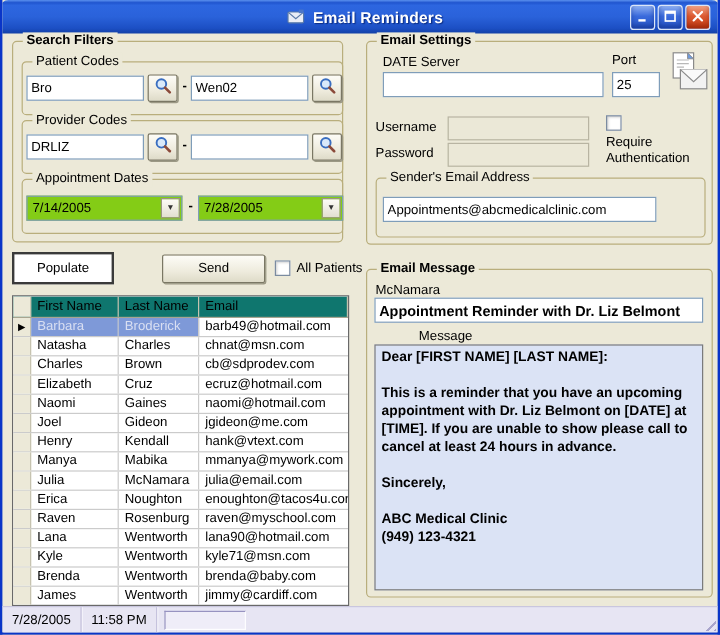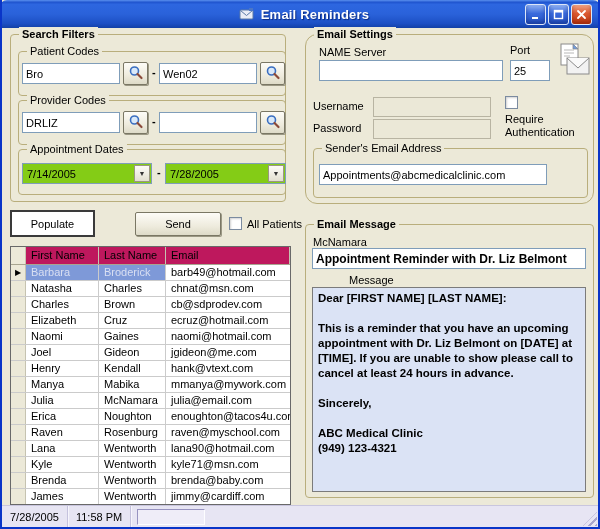--- a/index.html
+++ b/index.html
@@ -54,21 +54,21 @@
   }
   .sep { position:absolute; font-size:11px; font-weight:bold; color:#000; }
   .combo { position:absolute; height:21px; background:#84cc16; border:1px solid #7f9db9; display:flex; align-items:center; }
   .combo .combo-text { flex:1; font-size:11px; padding-left:4px; }
   .combo .combo-arrow {
     width:16px; height:17px; margin-right:1px; display:flex; align-items:center; justify-content:center;
     background:linear-gradient(180deg,#fdfcf7,#e2dfd0); border:1px solid #9a9780; font-size:7px; color:#333;
   }
   
   .grid { position:absolute; left:8px; top:246px; width:281px; height:259px; background:#fff; border:1px solid #696969; overflow:hidden; }
-  .ghead { display:flex; height:18px; background:#be185d; border-bottom:1px solid #a8a590;justify-content:center; }
+  .ghead { display:flex; height:18px; background:#0f766e; border-bottom:1px solid #a8a590;justify-content:center; }
   .ghead .gh { font-size:11px; padding:2px 0 0 5px; border-right:1px solid #c6c3b0; overflow:hidden; white-space:nowrap; }
   .gmarkh { width:15px; background:#ece9d8; border-right:1px solid #c6c3b0; }
   .grow { display:flex; height:16px; border-bottom:1px solid #cbcbcb; }
   .gmark { width:15px; background:#ece9d8; border-right:1px solid #c6c3b0; font-size:8px; line-height:15px; text-align:center; color:#000; }
   .gcell { font-size:11px; line-height:15px; padding-left:5px; border-right:1px solid #cbcbcb; overflow:hidden; white-space:nowrap; }
   .c0 { width:73px; } .c1 { width:67px; } .c2 { flex:1; border-right:none; }
   .gcell.sel { background:#7e99d8; color:#d9dff2; }
   
   .messagebox {
     position:absolute; left:310px; top:287px; width:274px; height:205px;
@@ -279,24 +279,24 @@
         </div>
         <div class="grow">
           <div class="gmark"></div>
           <div class="gcell c0">James</div>
           <div class="gcell c1">Wentworth</div>
           <div class="gcell c2">jimmy@cardiff.com</div>
         </div>
       </div>
   </div>
 
-  <div class="groupbox" style="left:303px; top:34px; width:289px; height:170px;border-radius:12px;">
+  <div class="groupbox" style="left:303px; top:34px; width:289px; height:170px;">
     <span class="legend bold">Email Settings</span>
   </div>
-  <span class="lbl" style="left:317px; top:46px;">NAME Server</span>
+  <span class="lbl" style="left:317px; top:46px;">DATE Server</span>
   <input class="txt" style="left: 317px; top: 60px; width: 184px; height: 21px;" readonly="" value="">
   <span class="lbl" style="left:508px; top:44px;">Port</span>
   <input class="txt" style="left: 508px; top: 60px; width: 40px; height: 21px;" readonly="" value="25">
   <span style="position:absolute; left:554px; top:42px;">
     <svg width="36" height="38" viewBox="0 0 36 38">
       <rect x="5" y="2" width="17" height="21" fill="#fff" stroke="#8a8a8a"></rect>
       <path d="M17 2 L22 7 L17 7 Z" fill="#6f9ce0" stroke="#8a8a8a" stroke-width="0.8"></path>
       <line x1="8" y1="8" x2="18" y2="8" stroke="#b8b8b8"></line>
       <line x1="8" y1="11" x2="18" y2="11" stroke="#b8b8b8"></line>
       <line x1="8" y1="14" x2="14" y2="14" stroke="#b8b8b8"></line>

